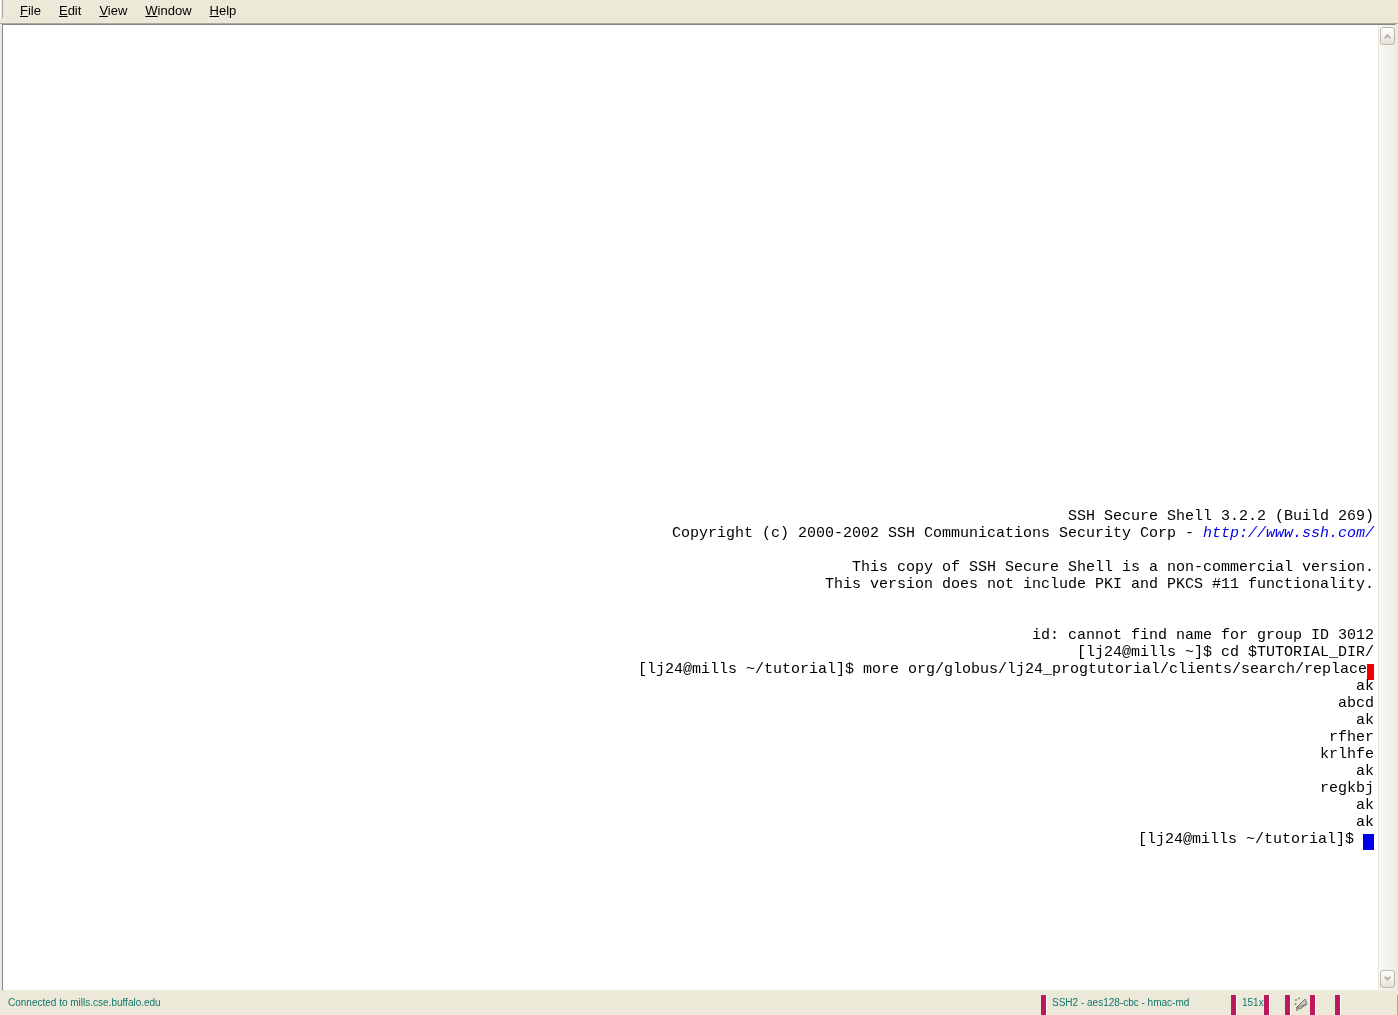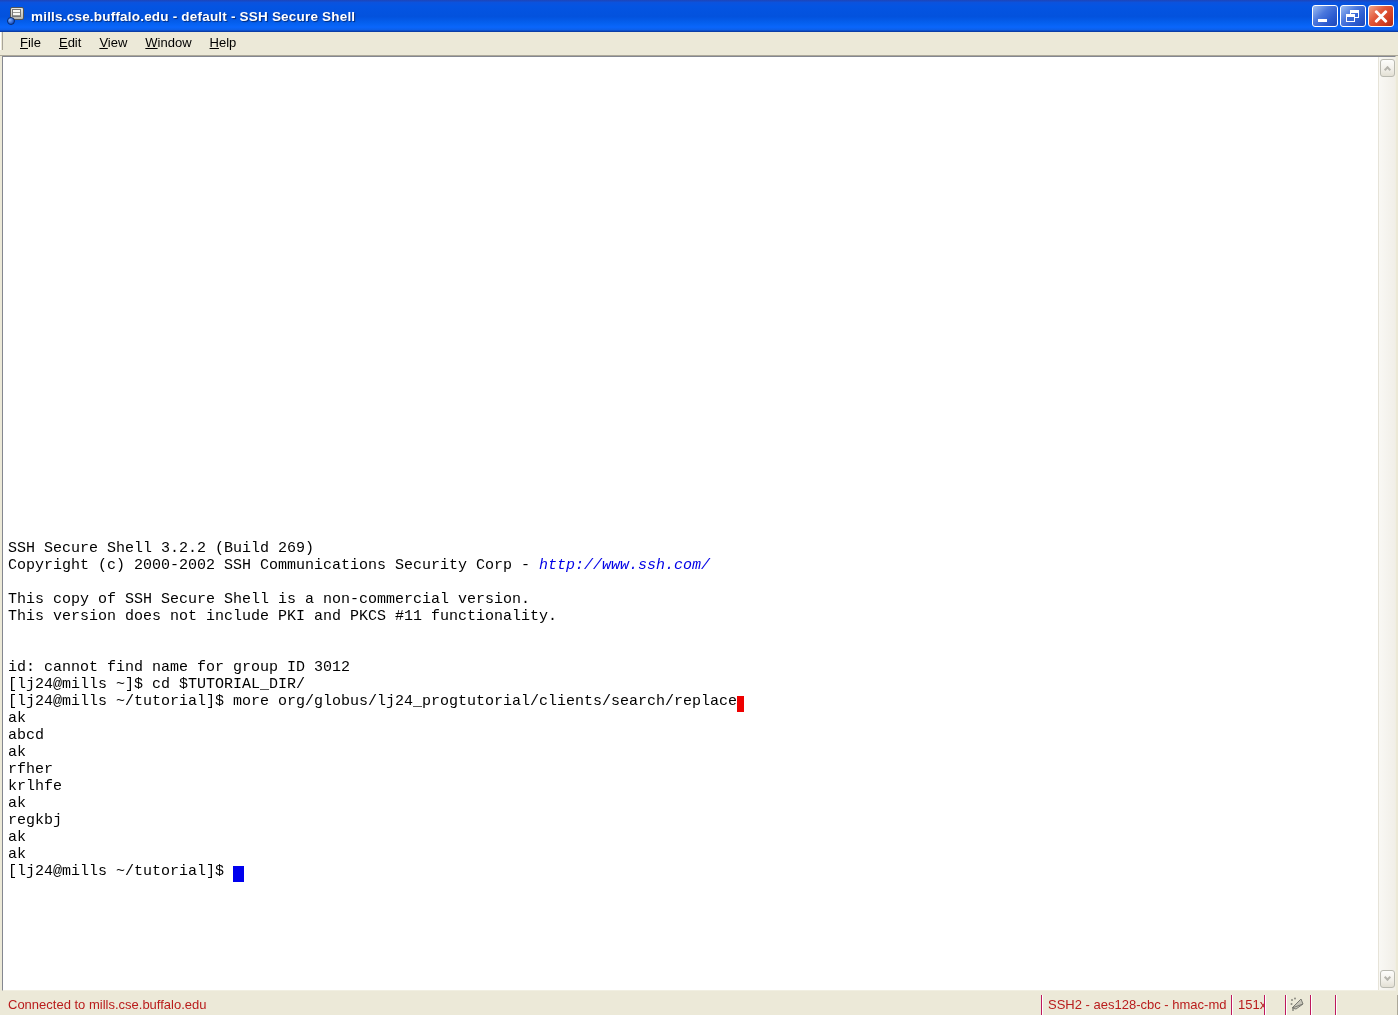--- a/index.html
+++ b/index.html
@@ -44,76 +44,55 @@
   .terminal-outer { flex:1 1 auto; background:#ece9d8; padding:0 2px 2px 2px; min-height:0; }
   .terminal-wrap { position:relative; width:100%; height:100%; background:#ffffff;
     border-top:1px solid #848790; border-left:1px solid #848790; border-right:1px solid #f1efe2; border-bottom:1px solid #f1efe2; }
   .terminal-content {
     position:absolute; left:0; top:0; right:17px; bottom:0; overflow:hidden;
     padding:483px 4px 0 5px;
     font-family:"Liberation Mono","DejaVu Sans Mono",monospace;
     font-size:15px; line-height:17px; color:var(--terminal-text,#000);
     white-space:pre; cursor:text;
   }
-  .term-line { height:17px; }
+  .term-line { height:17px;text-align:right; }
   .term-link { color:var(--link-blue,#0000e6);font-style:italic; }
   .cursor { display:inline-block; height:16px; vertical-align:text-bottom; margin-bottom:-2px; }
   .cursor-red { width:7px; background:var(--cursor-red,#ee0000); }
   .cursor-blue { width:11px; background:var(--cursor-blue,#0000ee); }
 
   
   .scrollbar { position:absolute; top:0; right:0; bottom:0; width:17px; background:#f5f4ee;
     background-image:linear-gradient(90deg,#f9f8f4,#f1efe8); border-left:1px solid #e6e3d8; }
   .scroll-btn { position:absolute; left:1px; width:15px; height:18px; border:1px solid #b9b9b0; border-radius:3px;
     background:linear-gradient(180deg,#fdfdfb,#f1efe8 60%,#e3e0d4); }
   .scroll-btn.up { top:2px; }
   .scroll-btn.down { bottom:2px; }
   .chev { position:absolute; left:4px; width:5px; height:5px; border-style:solid; border-color:#b5b4ac; }
   .chev.up { top:7px; border-width:2px 0 0 2px; transform:rotate(45deg); }
   .chev.down { top:4px; border-width:0 2px 2px 0; transform:rotate(45deg); }
 
   
   .statusbar { height:22px; flex:0 0 22px; background:#ece9d8; display:flex; align-items:stretch;
-    font-size:13px; color:#b91c1c; padding-top:2px; }
+    font-size:10px; color:#0f766e; padding-top:2px; }
   .sb-left { flex:1 1 auto; padding:2px 8px 0 8px; }
-  .sb-pane { flex:0 0 auto; border-left:1px solid #be185d; box-shadow:1px 0 0 #ffffff inset; padding:2px 6px 0 6px; white-space:nowrap; overflow:hidden; }
+  .sb-pane { flex:0 0 auto; border-left:5px solid #be185d; box-shadow:1px 0 0 #ffffff inset; padding:2px 6px 0 6px; white-space:nowrap; overflow:hidden; }
   .sb-pane.sep-end { border-right:1px solid #aca899; }
   .sb-enc { width:190px; }
   .sb-size { width:33px; }
   .sb-gap1 { width:21px; }
   .sb-icon { width:25px; padding:2px 0 0 4px; }
   .sb-gap2 { width:25px; }
   .sb-gap3 { width:63px; }
 </style>
 </head>
 <body>
 
 <div class="window">
 
-  <div class="titlebar">
-    <div class="app-icon">
-      <div class="monitor"></div>
-      <div class="screen"></div>
-      <div class="ball"></div>
-    </div>
-    <div class="title-text">mills.cse.buffalo.edu - default - SSH Secure Shell</div>
-    <div class="win-buttons">
-      <div class="win-btn btn-blue">
-        <div class="glyph-min"></div>
-      </div>
-      <div class="win-btn btn-blue">
-        <div class="glyph-restore-back"></div>
-        <div class="glyph-restore-front"></div>
-      </div>
-      <div class="win-btn btn-close">
-        <div class="glyph-close-a"></div>
-        <div class="glyph-close-b"></div>
-      </div>
-    </div>
-  </div>
 
   <div class="menubar">
     <div class="gripper2"></div>
     <div class="menu-item"><u>F</u>ile</div>
     <div class="menu-item"><u>E</u>dit</div>
     <div class="menu-item"><u>V</u>iew</div>
     <div class="menu-item"><u>W</u>indow</div>
     <div class="menu-item"><u>H</u>elp</div>
   </div>
 

